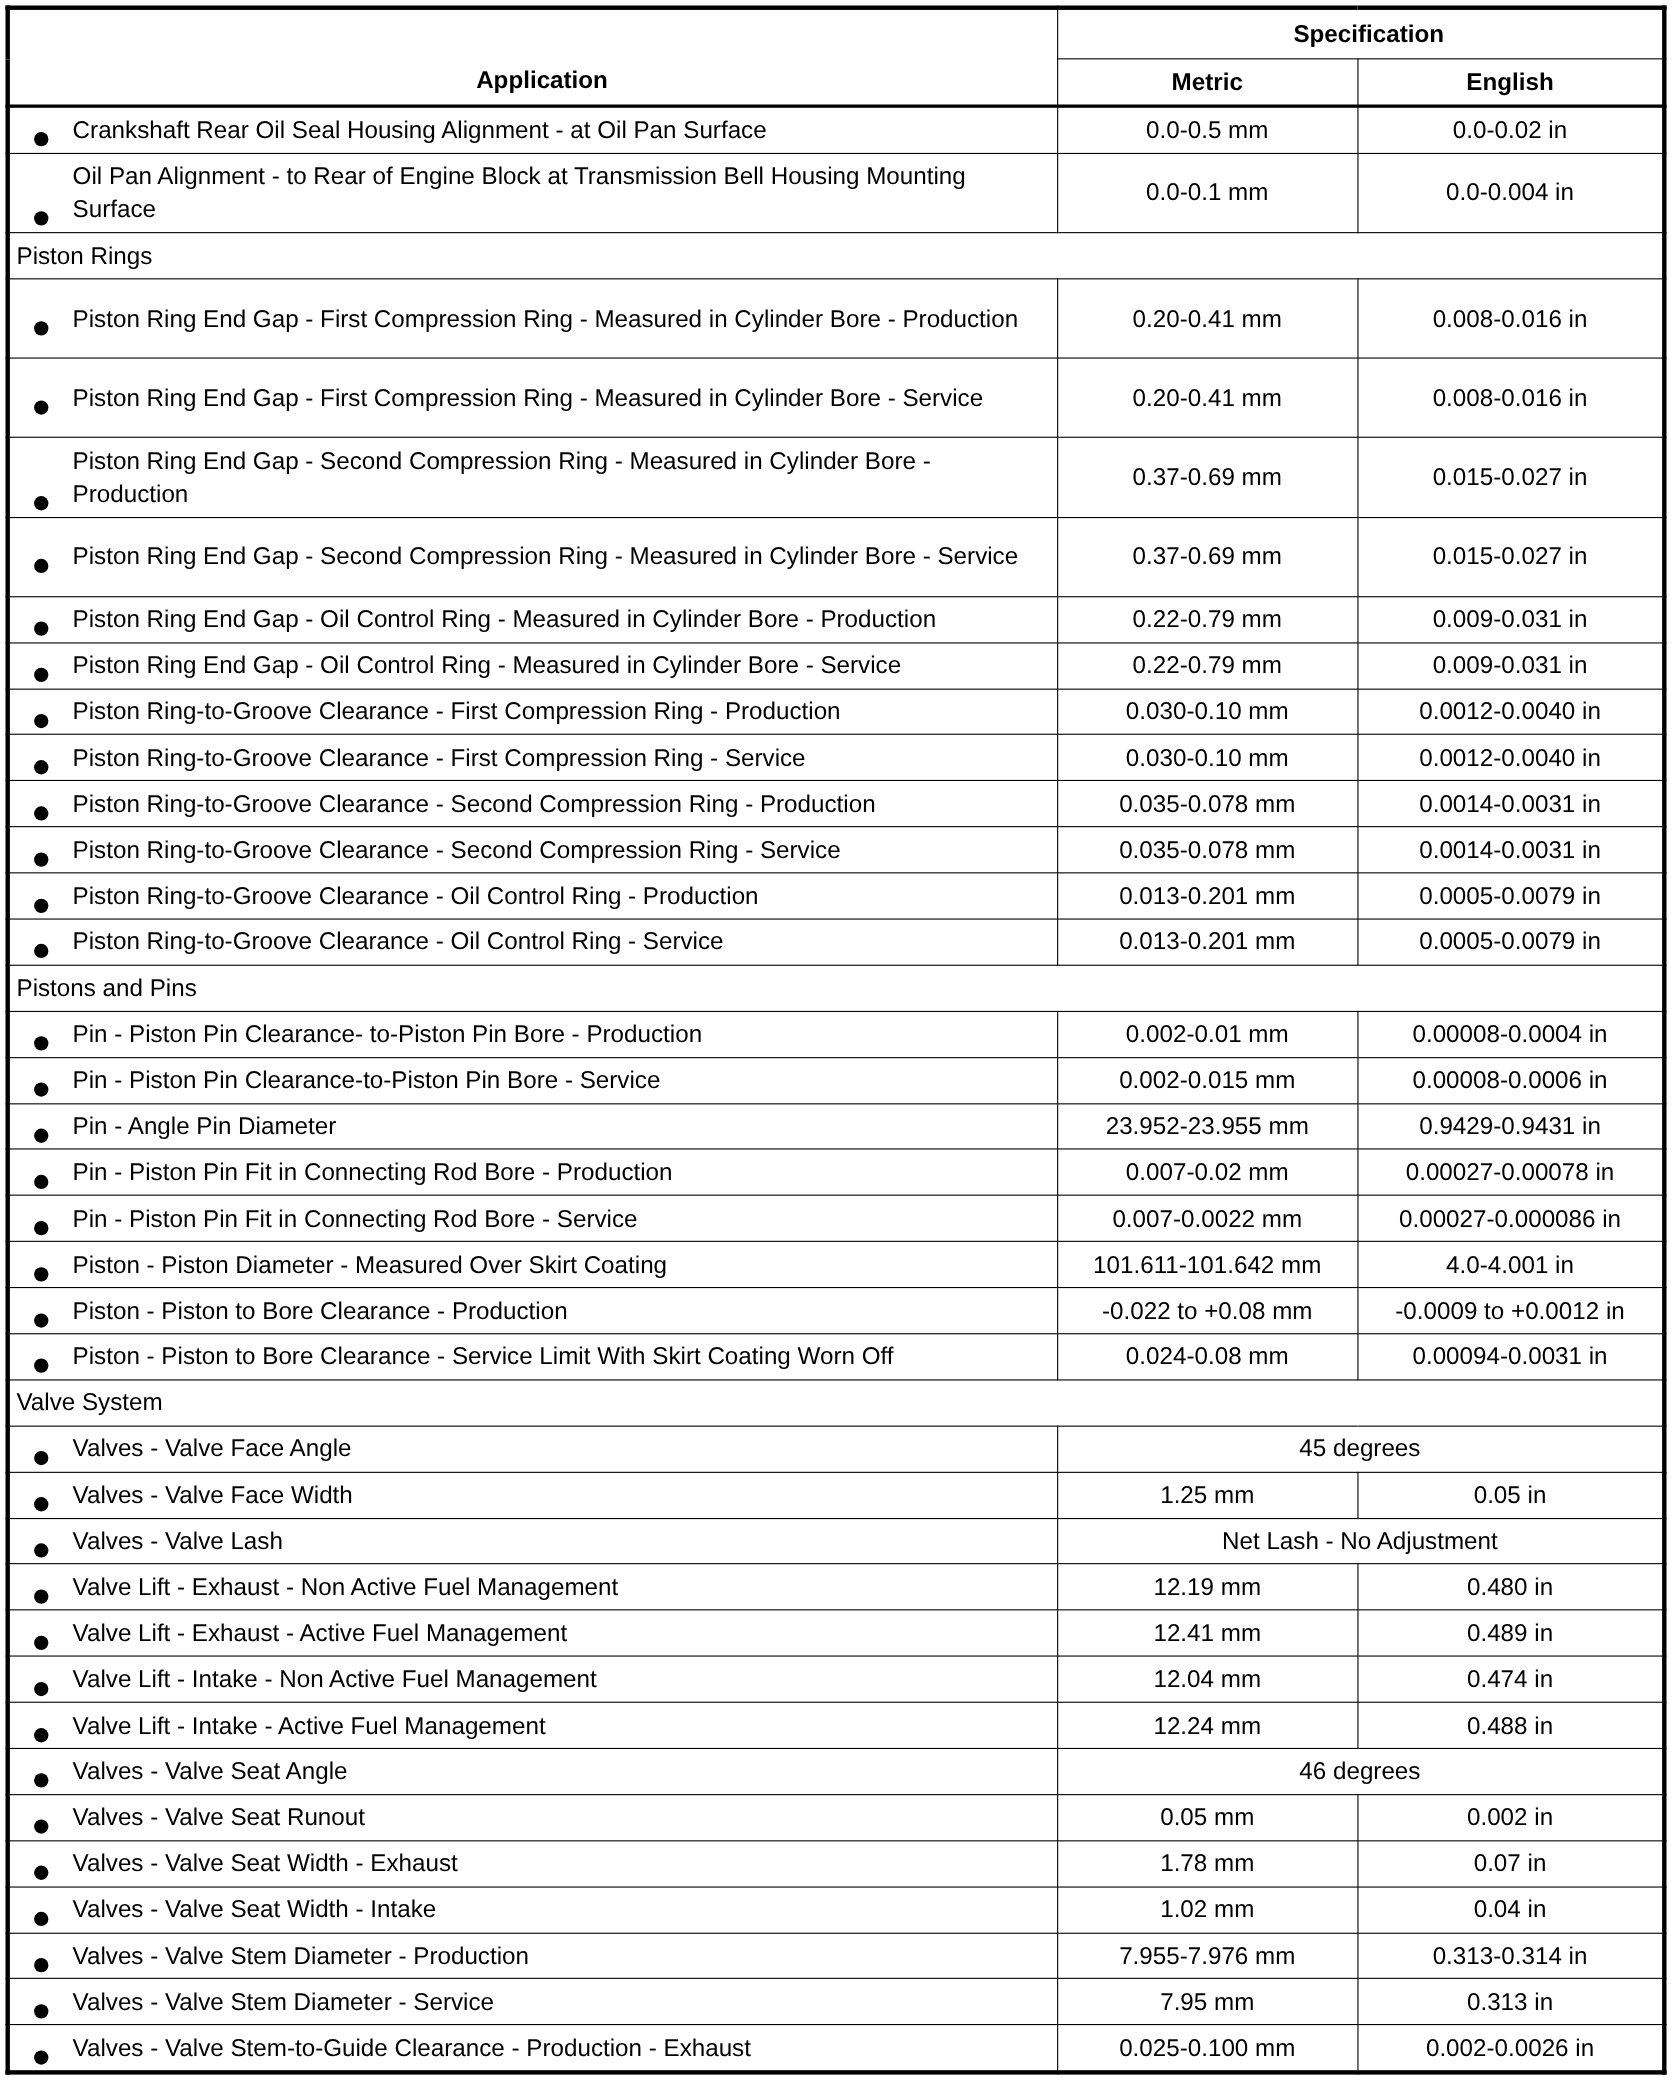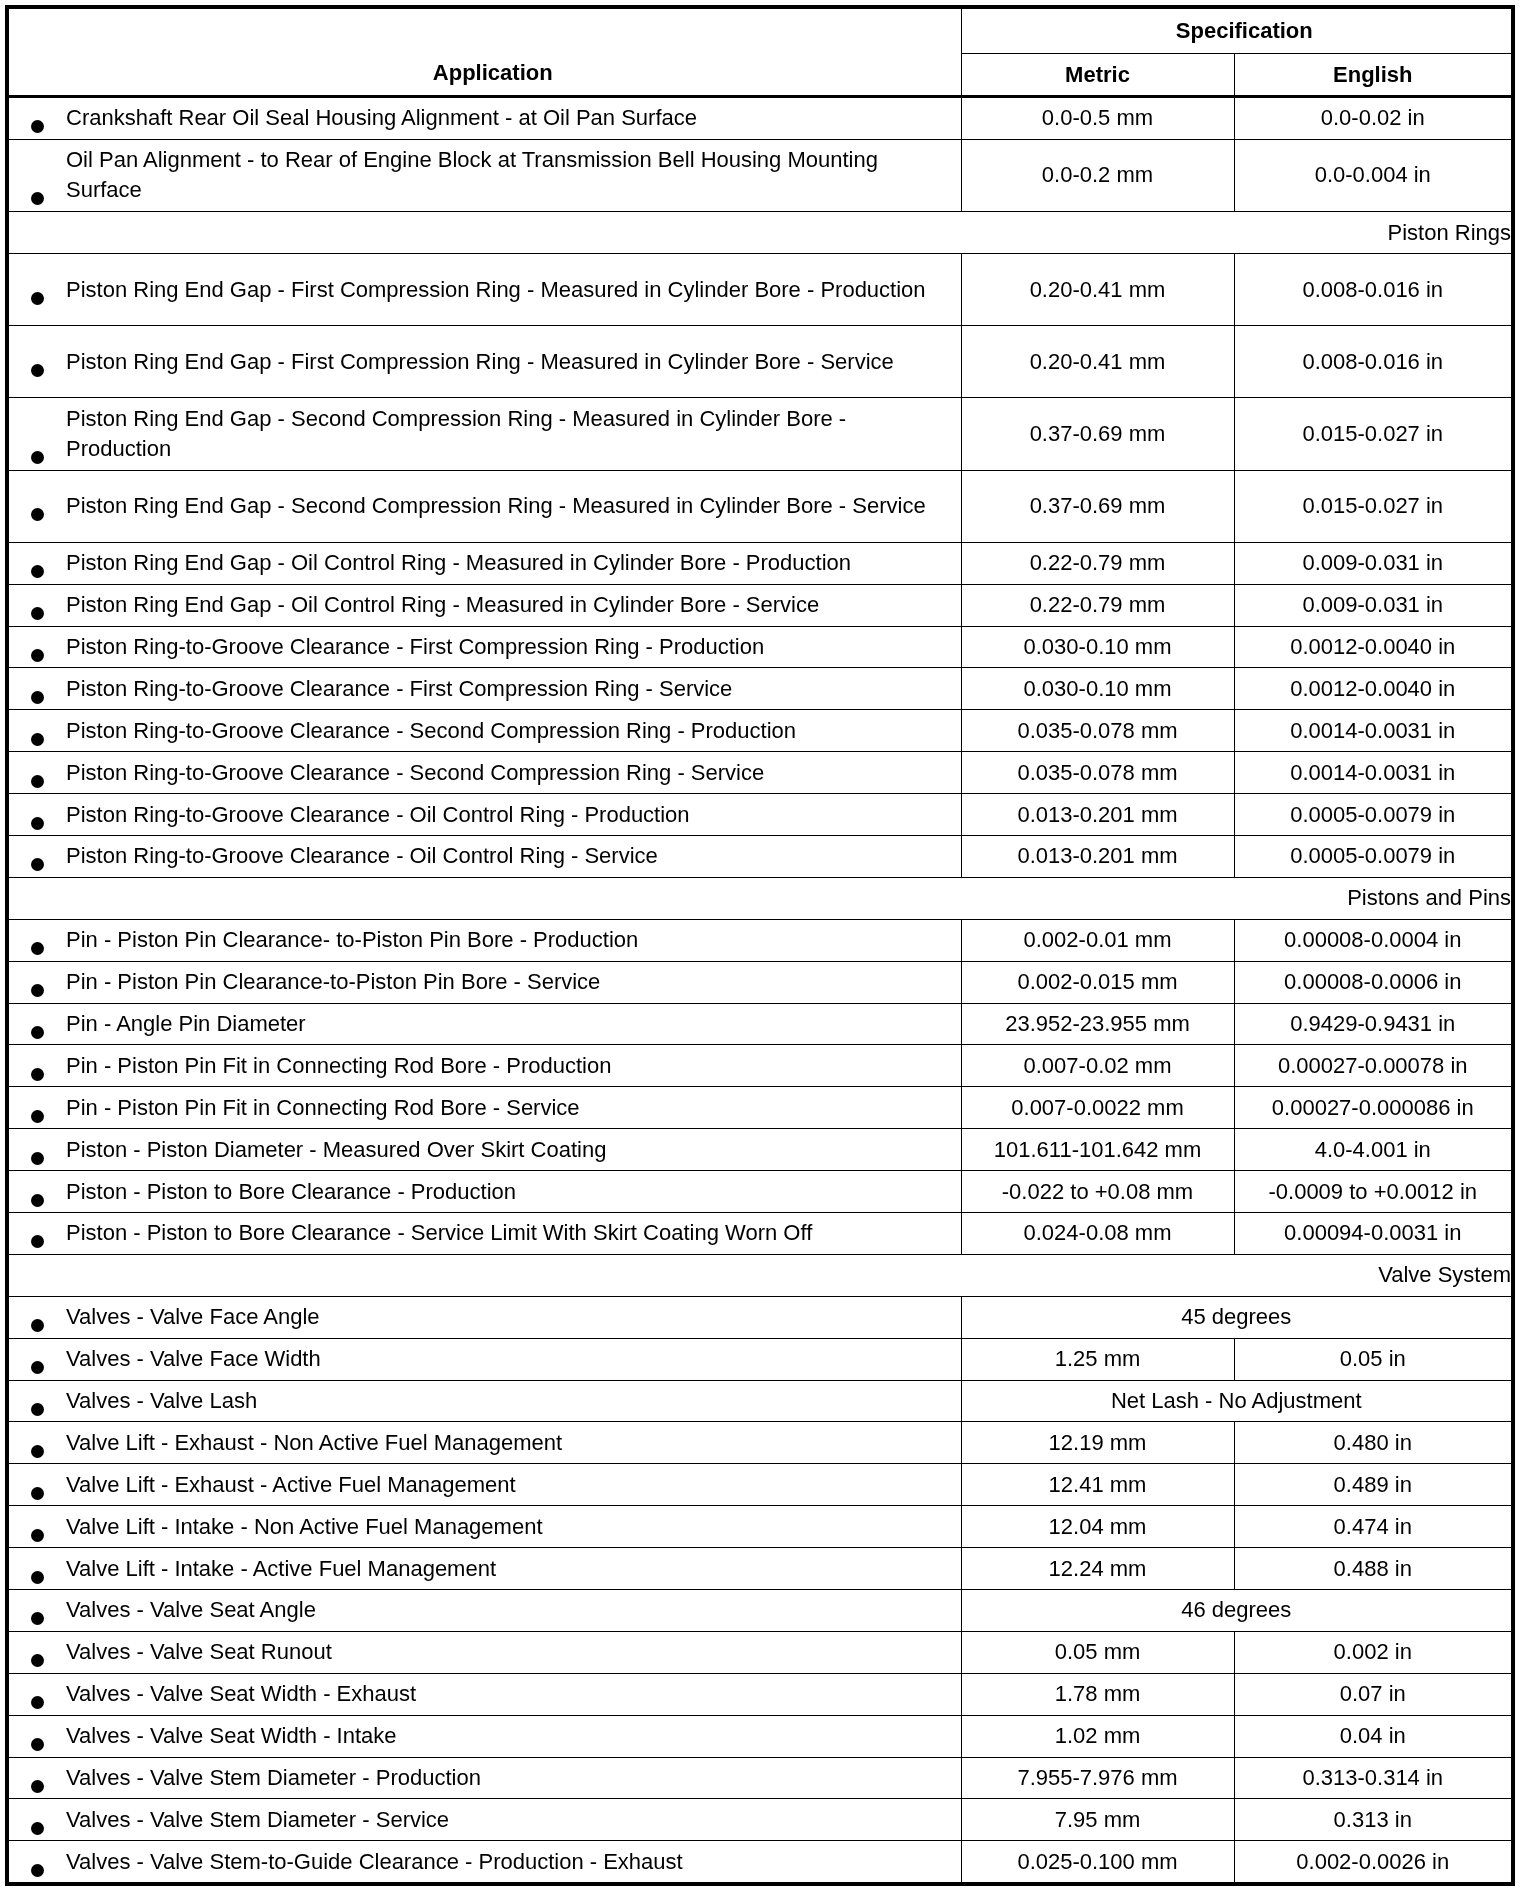--- a/index.html
+++ b/index.html
@@ -20,21 +20,21 @@
   }
   .spec-table th { font-weight: bold; text-align: center; font-size: 22px; }
   col.c-app { width: 954px; }
   col.c-met { width: 273px; }
   col.c-eng { width: 279px; }
   tr.h-spec th { height: 44px; padding-left: 16px; }
   tr.h-cols th { height: 41px; margin-top: 25px; }
   tr.h-cols { border-bottom: 3px solid #000; }
   tr.single td { height: 40.9px; }
   tr.double td { height: 71.2px; }
-  tr.section td { height: 40.9px; padding-left: 6px; text-align: right; }
+  tr.section td { height: 40.9px; padding-left: 6px; text-align: left; }
   td.app { padding-left: 0; }
   .app-inner { display: flex; align-items: flex-end; line-height: 30px; }
   .bullet { width: 13px; height: 13px; border-radius: 50%; background: #000;
             flex: 0 0 auto; margin-left: 22px; margin-right: 22px; margin-top: 9px; }
   .app-text { flex: 1 1 auto; padding-right: 6px; }
   td.val { text-align: center; }
 </style>
 </head>
 <body>
 
@@ -73,21 +73,21 @@
         <td class="val"><span>0.0-0.5 mm</span></td>
         <td class="val"><span>0.0-0.02 in</span></td>
       </tr>
       <tr class="double">
         <td class="app">
           <div class="app-inner">
             <span class="bullet"></span>
             <span class="app-text">Oil Pan Alignment - to Rear of Engine Block at Transmission Bell Housing Mounting Surface</span>
           </div>
         </td>
-        <td class="val"><span>0.0-0.2 mm</span></td>
+        <td class="val"><span>0.0-0.1 mm</span></td>
         <td class="val"><span>0.0-0.004 in</span></td>
       </tr>
       <tr class="section">
         <td colspan="3"><span>Piston Rings</span></td>
       </tr>
       <tr class="double">
         <td class="app">
           <div class="app-inner">
             <span class="bullet"></span>
             <span class="app-text">Piston Ring End Gap - First Compression Ring - Measured in Cylinder Bore - Production</span>

